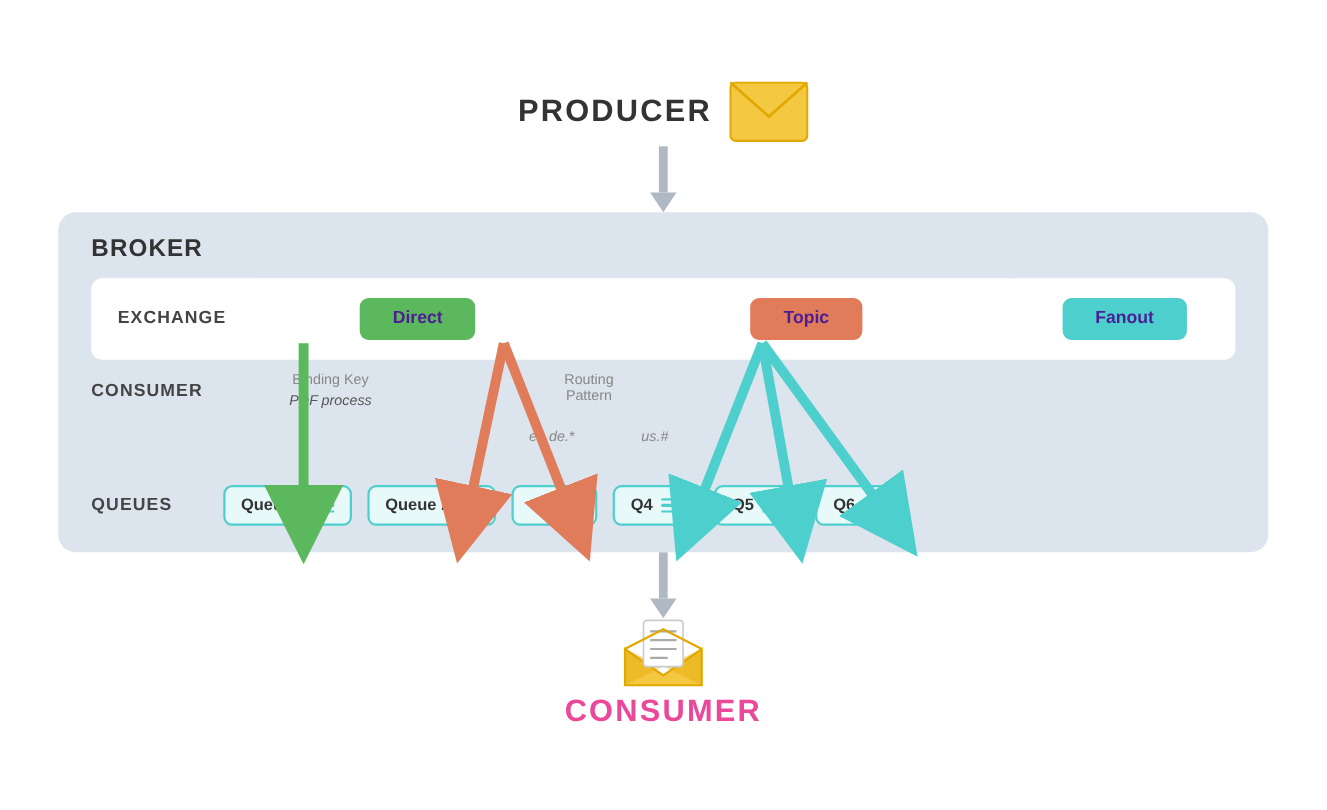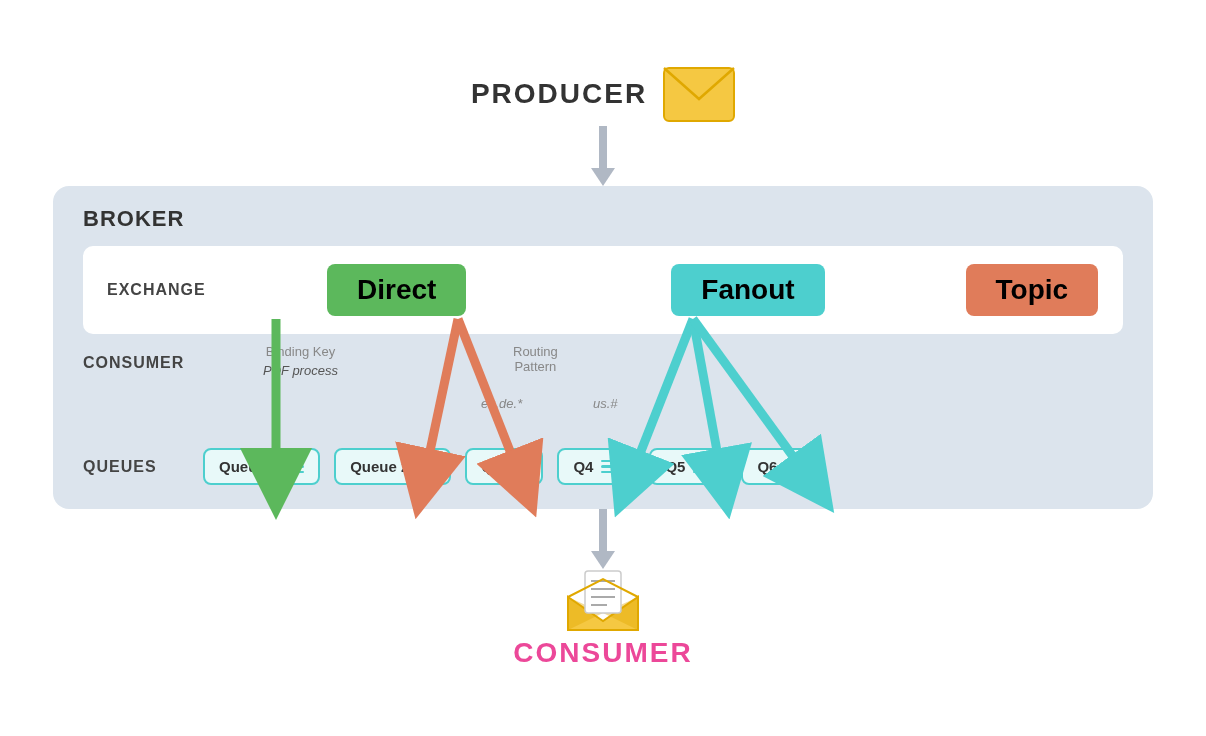--- a/index.html
+++ b/index.html
@@ -72,25 +72,25 @@
     }
     .exchange-buttons {
       display: flex;
       align-items: center;
       flex: 1;
       gap: 0;
     }
     .exchange-btn {
       border: none;
       border-radius: 8px;
-      font-size: 28px;
+      font-size: 16px;
       font-weight: 700;
       padding: 10px 30px;
       cursor: default;
-      color: #000000;
+      color: #4c1d95;
     }
     .btn-direct { background: #5cb85c; margin-left: 60px; }
     .btn-topic  { background: #e07c5a; margin-left: 120px; }
     .btn-fanout { background: #4dcfce; margin-left: 150px; }
     
     .broker-inner {
       position: relative;
     }
     
     .bindings-row {
@@ -211,46 +211,46 @@
 
   <div class="broker-box">
     <div class="broker-label">BROKER</div>
 
     <div class="exchange-area">
       <div class="section-label">EXCHANGE</div>
       <div class="exchange-buttons">
         <div style="flex:1; display:flex; justify-content:flex-start; padding-left:40px;">
           <button class="exchange-btn btn-direct">Direct</button>
         </div>
+        <div style="flex:1; display:flex; justify-content:center;">
+          <button class="exchange-btn btn-topic">Topic</button>
+        </div>
         <div style="flex:1; display:flex; justify-content:flex-end; padding-right:20px;">
           <button class="exchange-btn btn-fanout">Fanout</button>
-        </div>
-        <div style="flex:1; display:flex; justify-content:center;">
-          <button class="exchange-btn btn-topic">Topic</button>
         </div>
       </div>
     </div>
 
     <div class="broker-inner" style="position:relative;">
 
       <div class="bindings-row">
         <div class="bindings-section-label">CONSUMER</div>
         <div class="bindings-labels" style="position:relative; height:90px; flex:1;">
 
           <div style="position:absolute; left:60px; top:0; text-align:center;">
             <div style="font-size:13px;color:#888;">Binding Key</div>
             <div style="font-size:13px;color:#555;font-style:italic;margin-top:4px;">PDF process</div>
           </div>
 
           <div style="position:absolute; left:310px; top:0; text-align:center;">
             <div style="font-size:13px;color:#888;white-space:pre-line;">Routing
 Pattern</div>
           </div>
           <div style="position:absolute; left:278px; top:52px; font-size:13px;color:#888;font-style:italic;">eu.de.*</div>
-          <div style="position:absolute; left:390px; top:52px; font-size:13px;color:#888;font-style:italic;">us.#</div>
+          <div style="position:absolute; left:380px; top:52px; font-size:13px;color:#888;font-style:italic;">us.#</div>
         </div>
       </div>
 
       <div class="queues-row">
         <div class="queues-section-label">QUEUES</div>
         <div class="queues-list">
           <div class="queue-btn">
             <span>Queue 1</span>
             <div class="queue-lines">
                 <div class="queue-line"></div>

